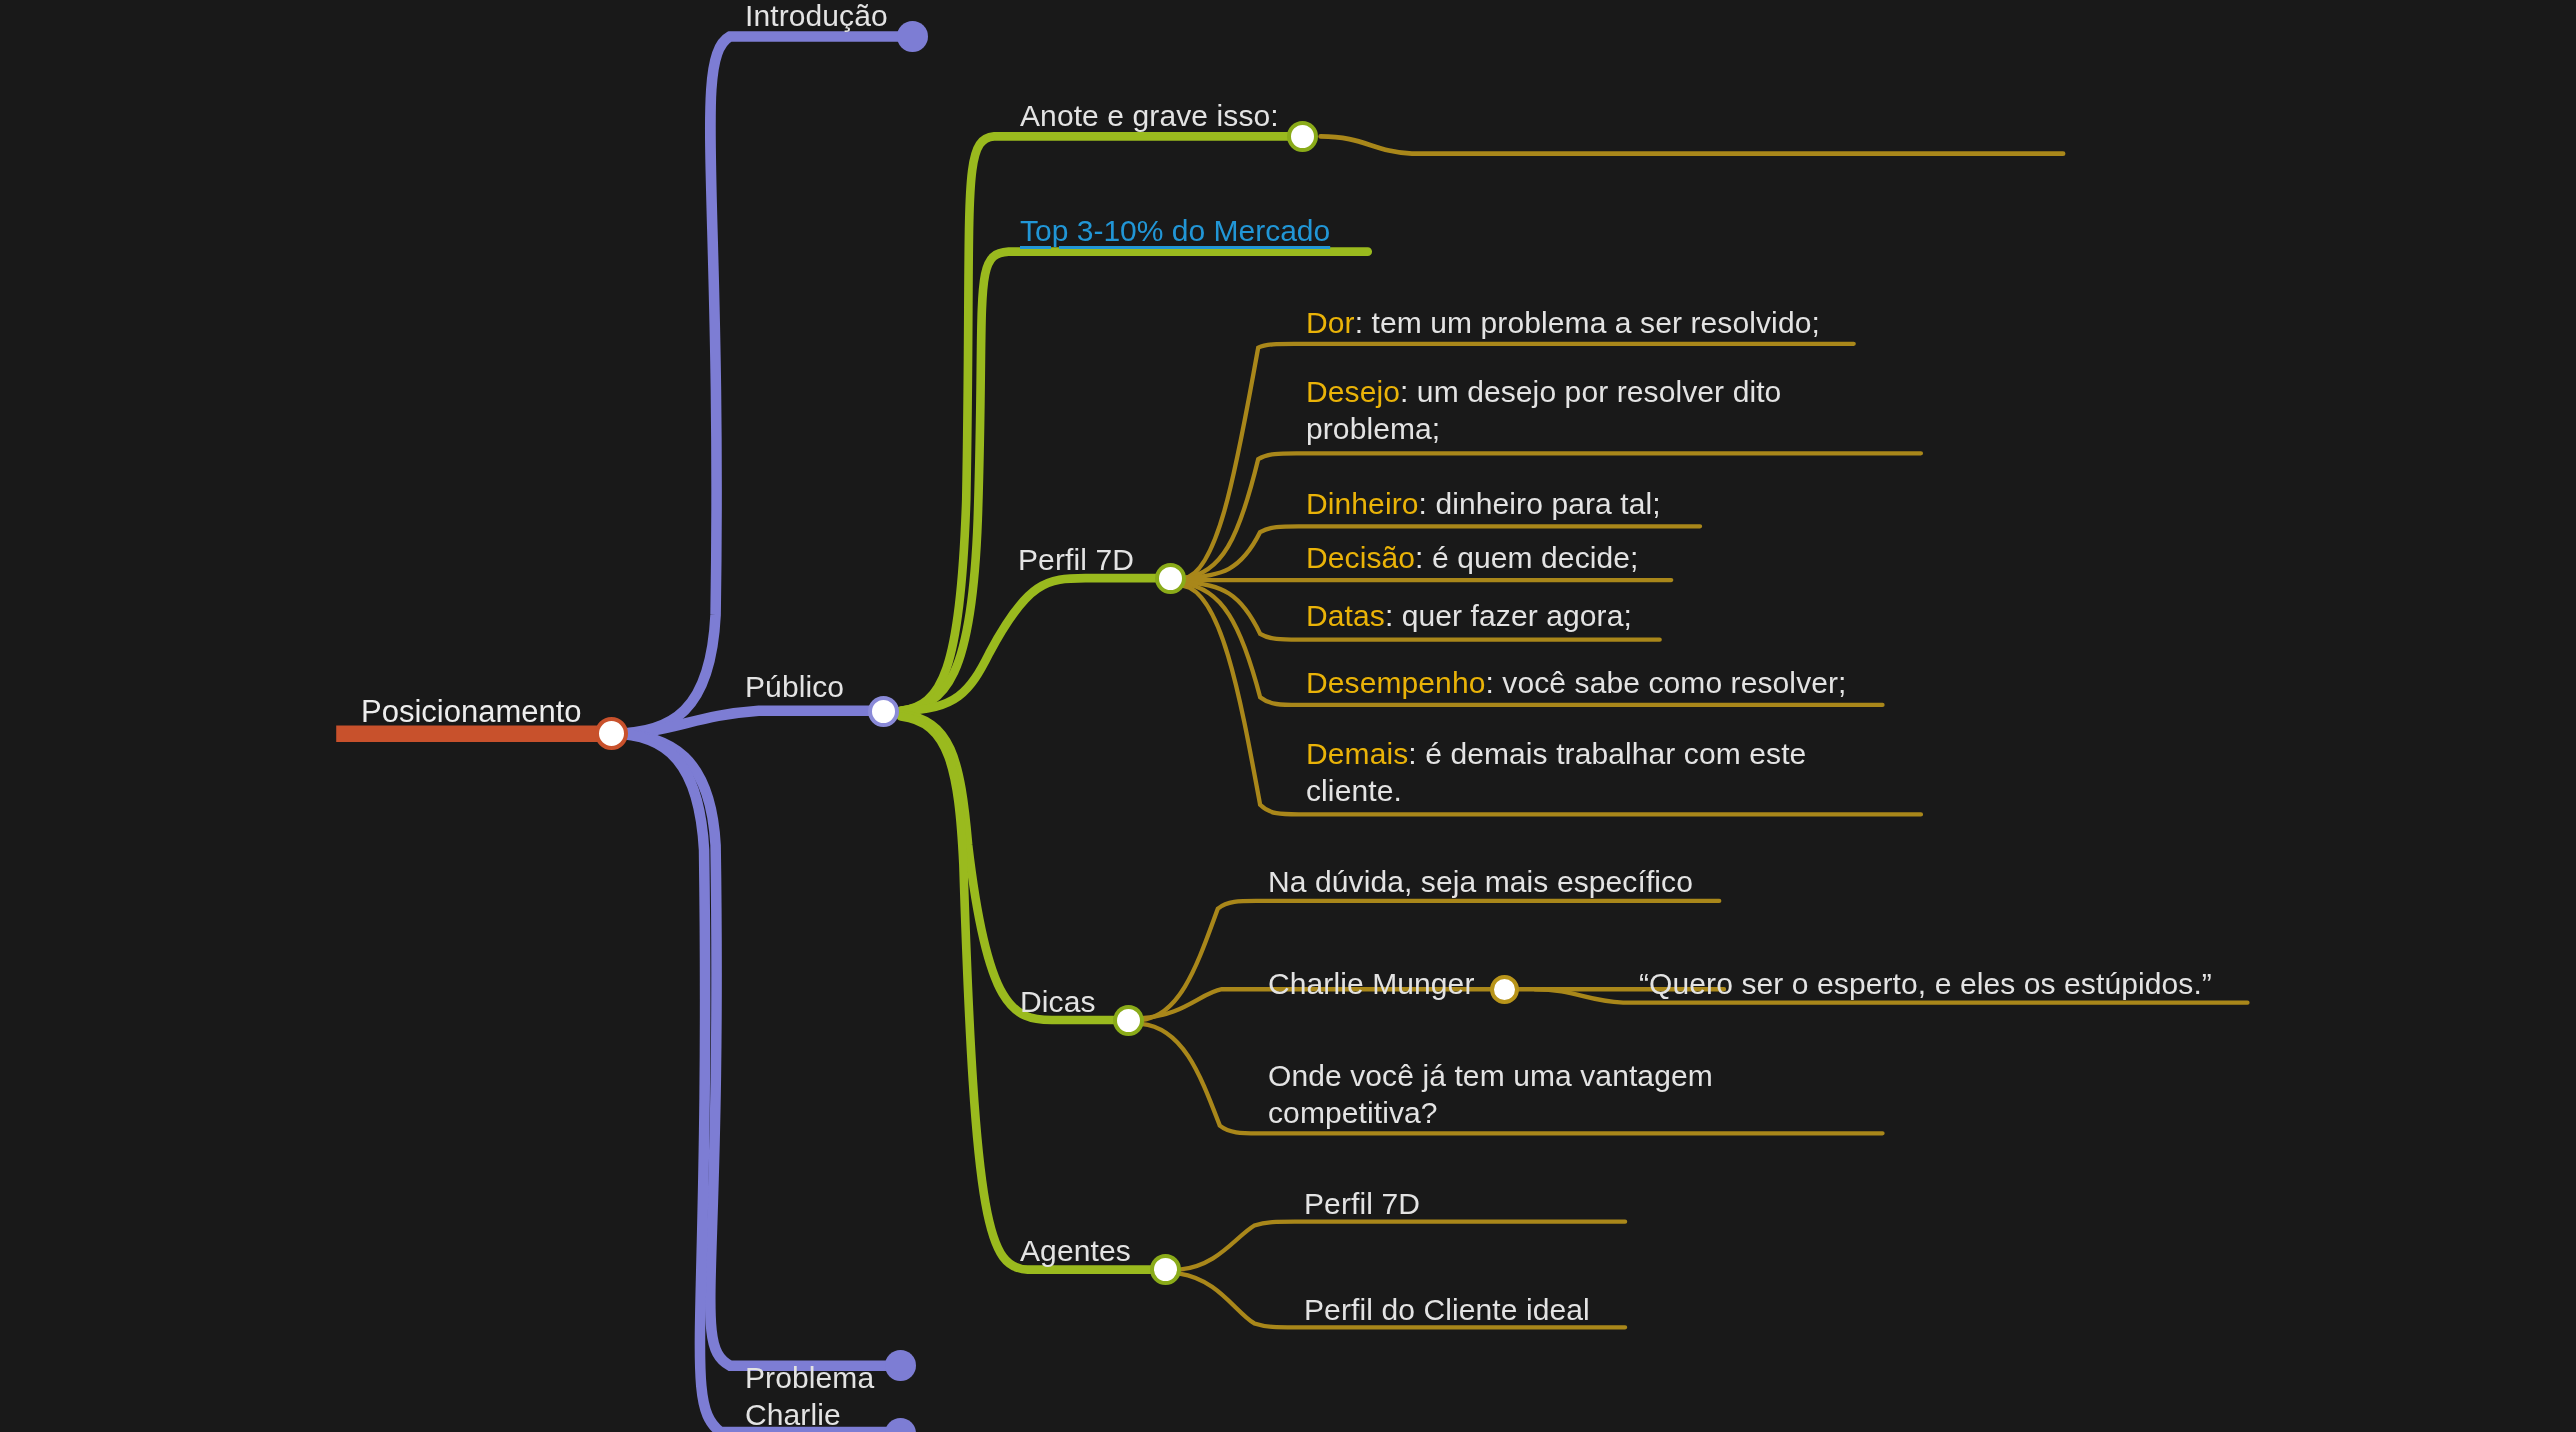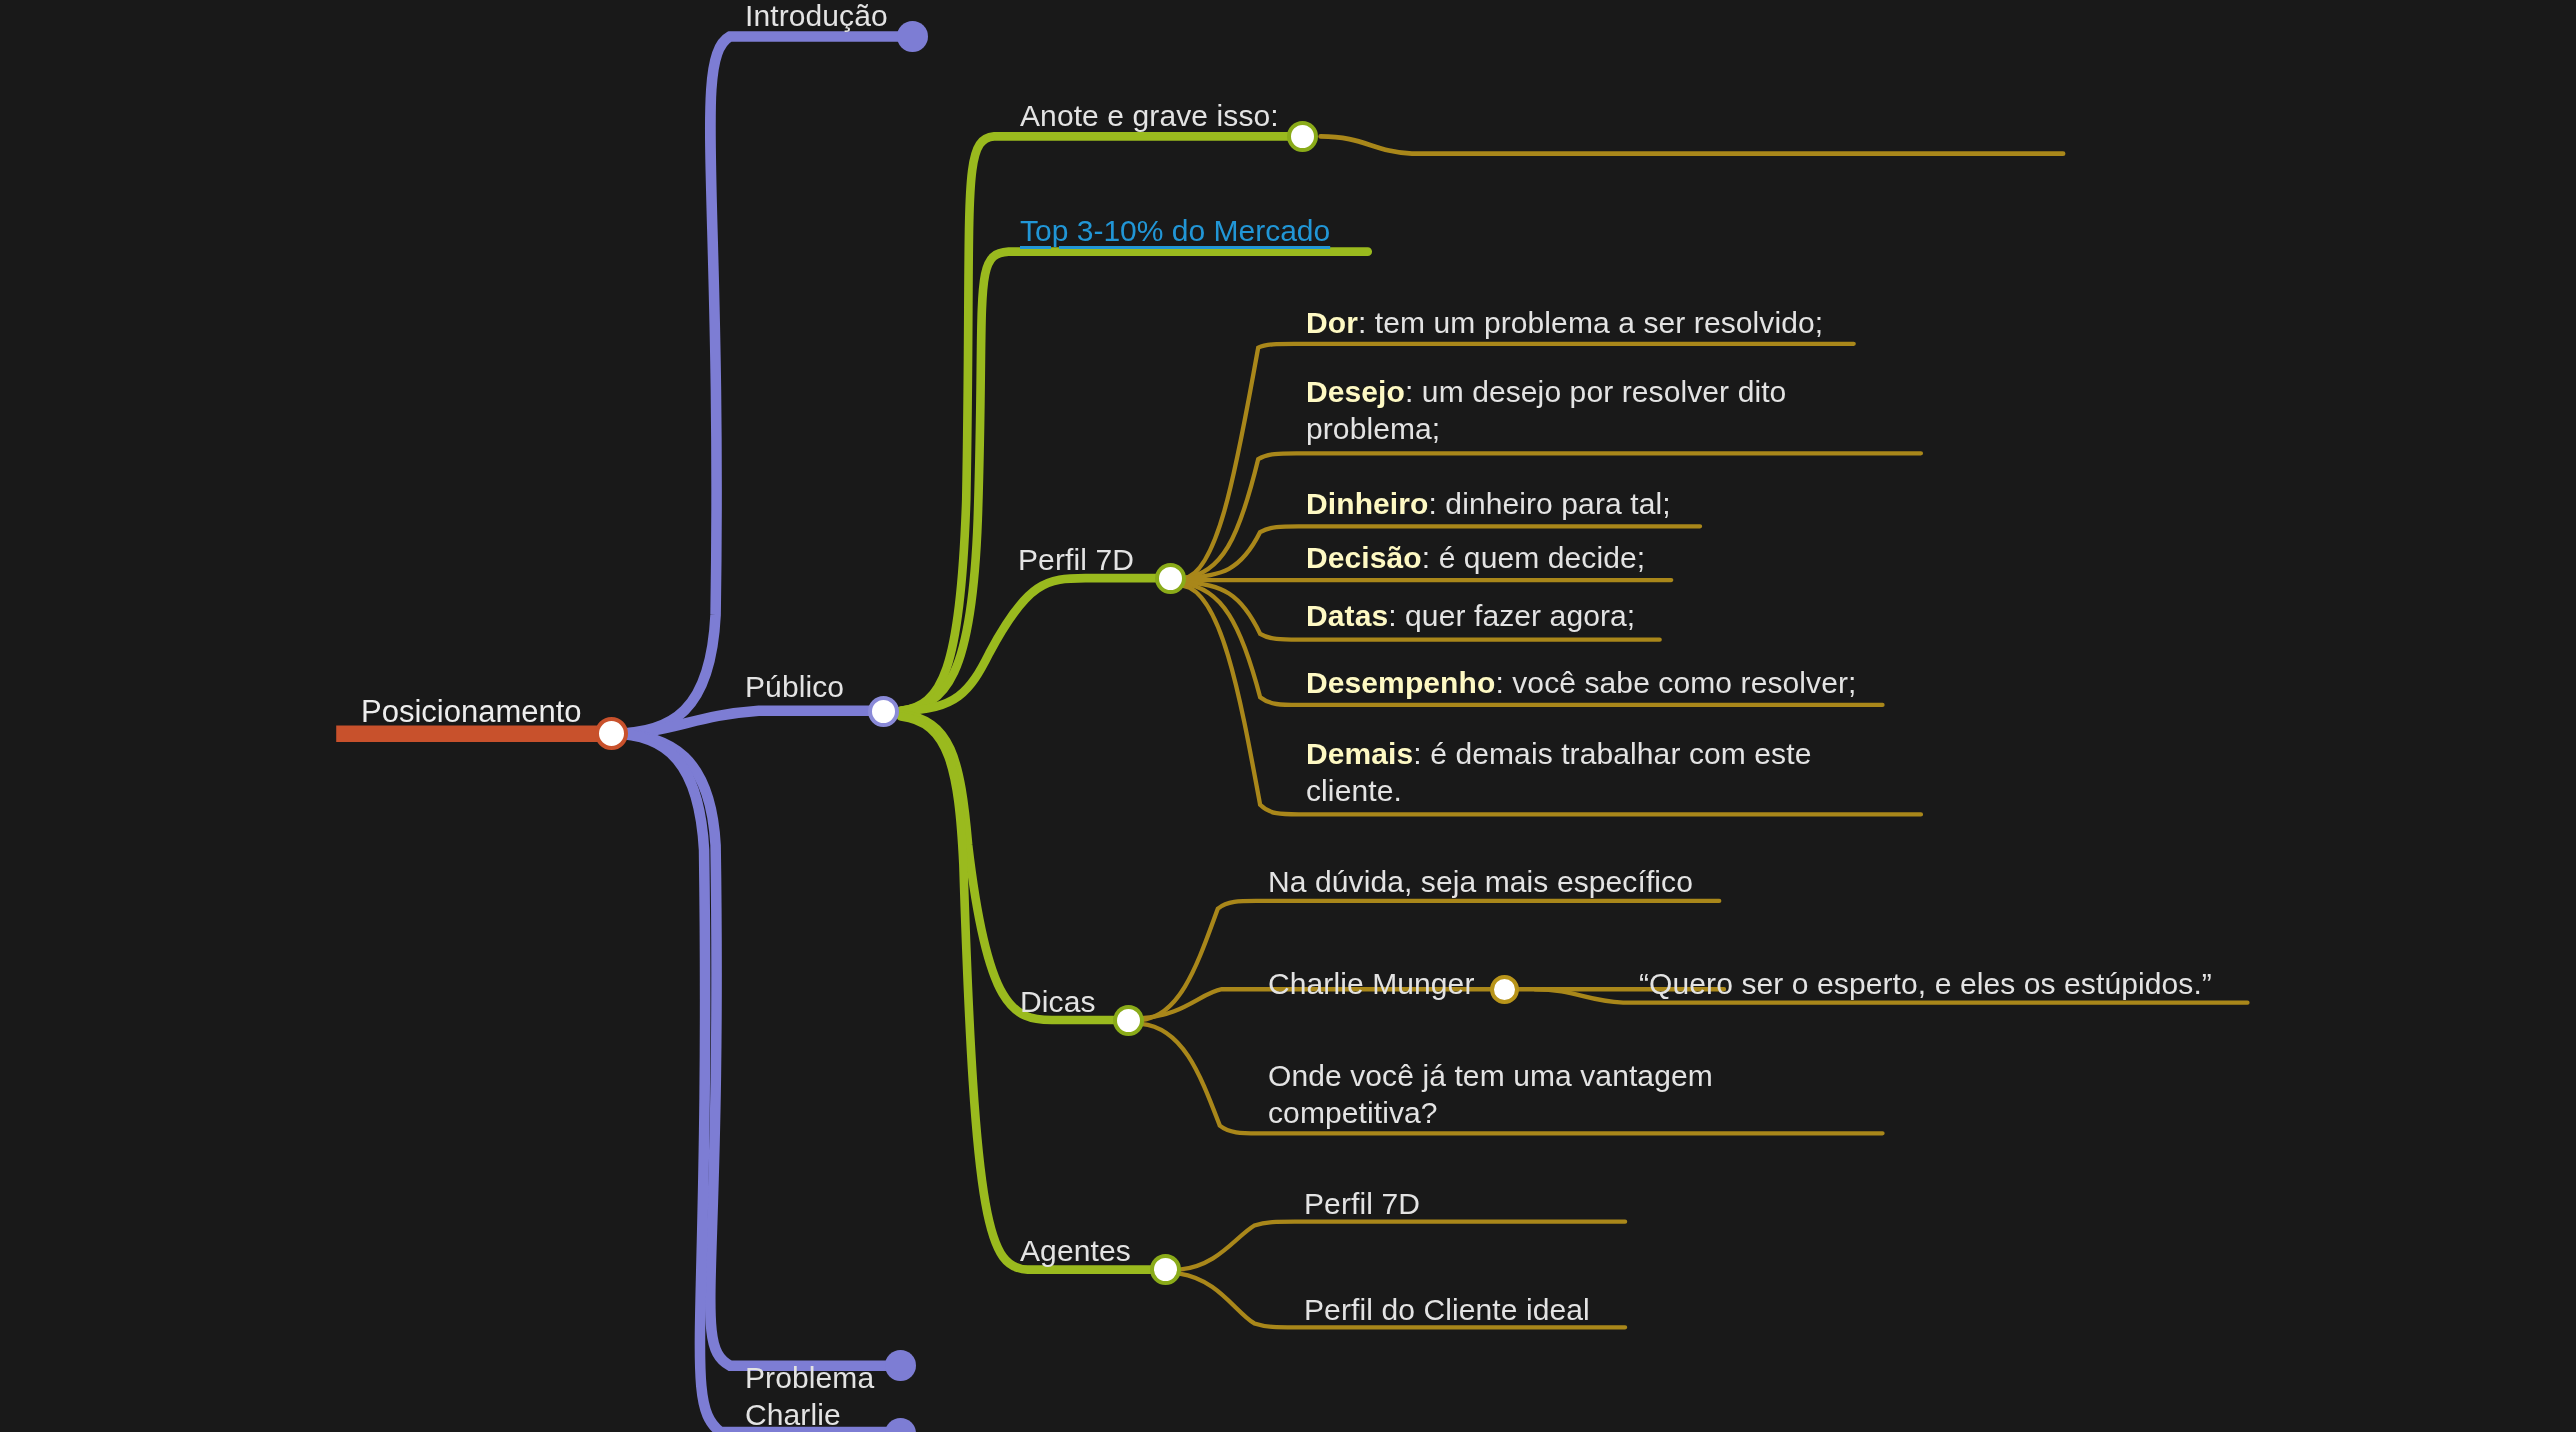--- a/index.html
+++ b/index.html
@@ -22,21 +22,21 @@
   }
   .node-label {
     position: absolute;
     color: #e3e3e3;
     font-size: 30px;
     line-height: 37px;
     white-space: nowrap;
     letter-spacing: 0.1px;
   }
   .node-label.wrapped { white-space: normal; }
-  .node-label b { font-weight: 700; color: #fef9c3; }
+  .node-label b { font-weight: 400; color: #eab308; }
   .node-label i { font-style: italic; }
   .root-label {
     position: absolute;
     color: #ededed;
     font-size: 31px;
     line-height: 38px;
     white-space: nowrap;
   }
   .link-label {
     position: absolute;

